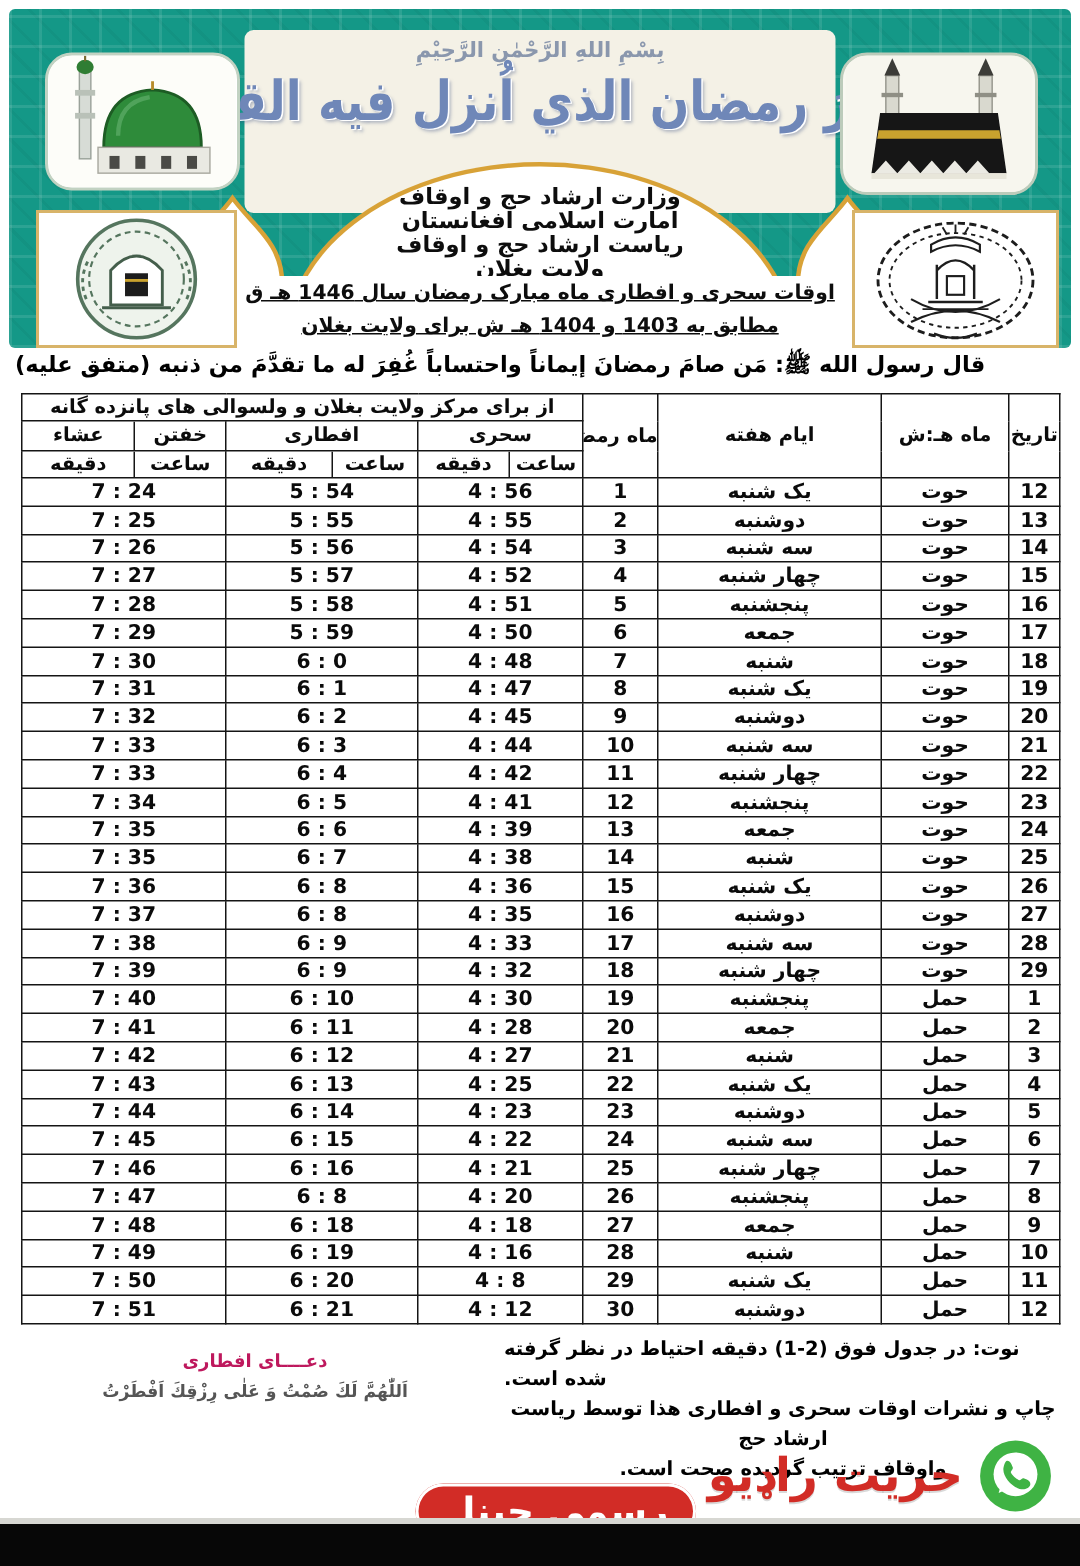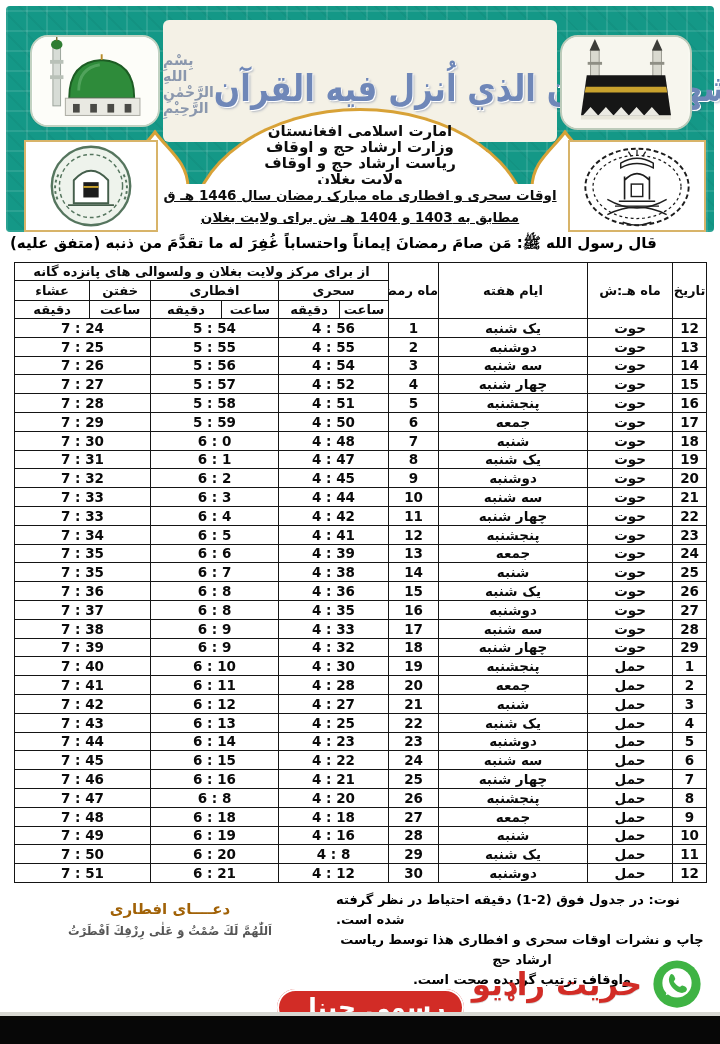--- a/index.html
+++ b/index.html
@@ -17,21 +17,21 @@
       repeating-linear-gradient(0deg, rgba(255,255,255,.10) 0 2px, transparent 2px 20px),
       repeating-linear-gradient(90deg, rgba(255,255,255,.10) 0 2px, transparent 2px 20px),
       repeating-linear-gradient(45deg, rgba(0,60,50,.06) 0 2px, transparent 2px 14px);
     border-radius:4px;
   }
   .gold-dome-deco{position:absolute;z-index:1;}
   
   .callig-panel{
     position:absolute;left:163px;top:20px;width:394px;height:122px;z-index:2;
     background:#f4f1e6;border-radius:6px;
-    display:flex;flex-direction:row;align-items:center;justify-content:flex-start;
+    display:flex;flex-direction:column;align-items:center;justify-content:flex-start;
     padding-top:6px;
   }
   .bismillah{font-size:14px;font-weight:bold;color:#8a97ad;letter-spacing:1px;}
   .callig-main{
     margin-top:8px;font-size:31px;font-weight:bold;color:#6f87b8;
     text-shadow:1px 1px 0 #fff,2px 2px 2px rgba(60,80,130,.35);
     transform:scaleY(1.18);white-space:nowrap;
   }
   
   .dome-panel{
@@ -80,21 +80,21 @@
   .split > span:last-child{flex:1;}
   .t{direction:ltr;unicode-bidi:bidi-override;display:inline-block;}
   
   .note-block{
     position:absolute;right:12px;top:890px;width:372px;z-index:2;
     direction:rtl;font-size:13px;font-weight:bold;line-height:20px;color:#000;
   }
   .note-l1{text-align:left;}
   .note-l2,.note-l3{text-align:center;}
   .dua-block{position:absolute;left:30px;top:900px;width:280px;text-align:center;z-index:2;}
-  .dua-title{font-size:15px;font-weight:bold;color:#a16207;}
+  .dua-title{font-size:12px;font-weight:bold;color:#be185d;}
   .dua-text{margin-top:6px;font-size:11.5px;font-weight:bold;color:#555;}
   .badge{
     position:absolute;right:16px;top:955px;height:58px;z-index:2;
     display:flex;direction:rtl;align-items:center;gap:8px;
   }
   .badge .wa{width:54px;height:54px;flex:0 0 auto;}
   .badge .channel-name{
     font-size:31px;font-weight:bold;color:#d22c26;white-space:nowrap;
     text-shadow:0 1px 0 rgba(0,0,0,.15);
   }
@@ -120,22 +120,22 @@
   <svg class="gold-dome-deco" style="left:522px;top:126px;width:86px;height:106px;" viewBox="0 0 86 106">
     <path d="M43 6 C30 24 10 36 10 62 L10 106 L76 106 L76 62 C76 36 56 24 43 6 Z" fill="#ffffff" stroke="#d8a237" stroke-width="3"></path>
   </svg>
 
   <div class="callig-panel">
     <div class="bismillah">بِسْمِ اللهِ الرَّحْمٰنِ الرَّحِیْمِ</div>
     <div class="callig-main">شهرُ رمضان الذي اُنزل فيه القرآن</div>
   </div>
 
   <div class="dome-panel">
+    <div class="org-line">وزارت ارشاد حج و اوقاف</div>
     <div class="org-line">امارت اسلامی افغانستان</div>
-    <div class="org-line">وزارت ارشاد حج و اوقاف</div>
     <div class="org-line">ریاست ارشاد حج و اوقاف</div>
     <div class="org-line">ولایت بغلان</div>
   </div>
   <div class="subtitle-strip">
     <div class="subtitle">اوقات سحری و افطاری ماه مبارک رمضان سال 1446 هـ ق</div>
     <div class="subtitle">مطابق به 1403 و 1404 هـ ش برای ولایت بغلان</div>
   </div>
 
   <div class="pic-box box-mosque">
     <svg viewBox="0 0 130 92">

